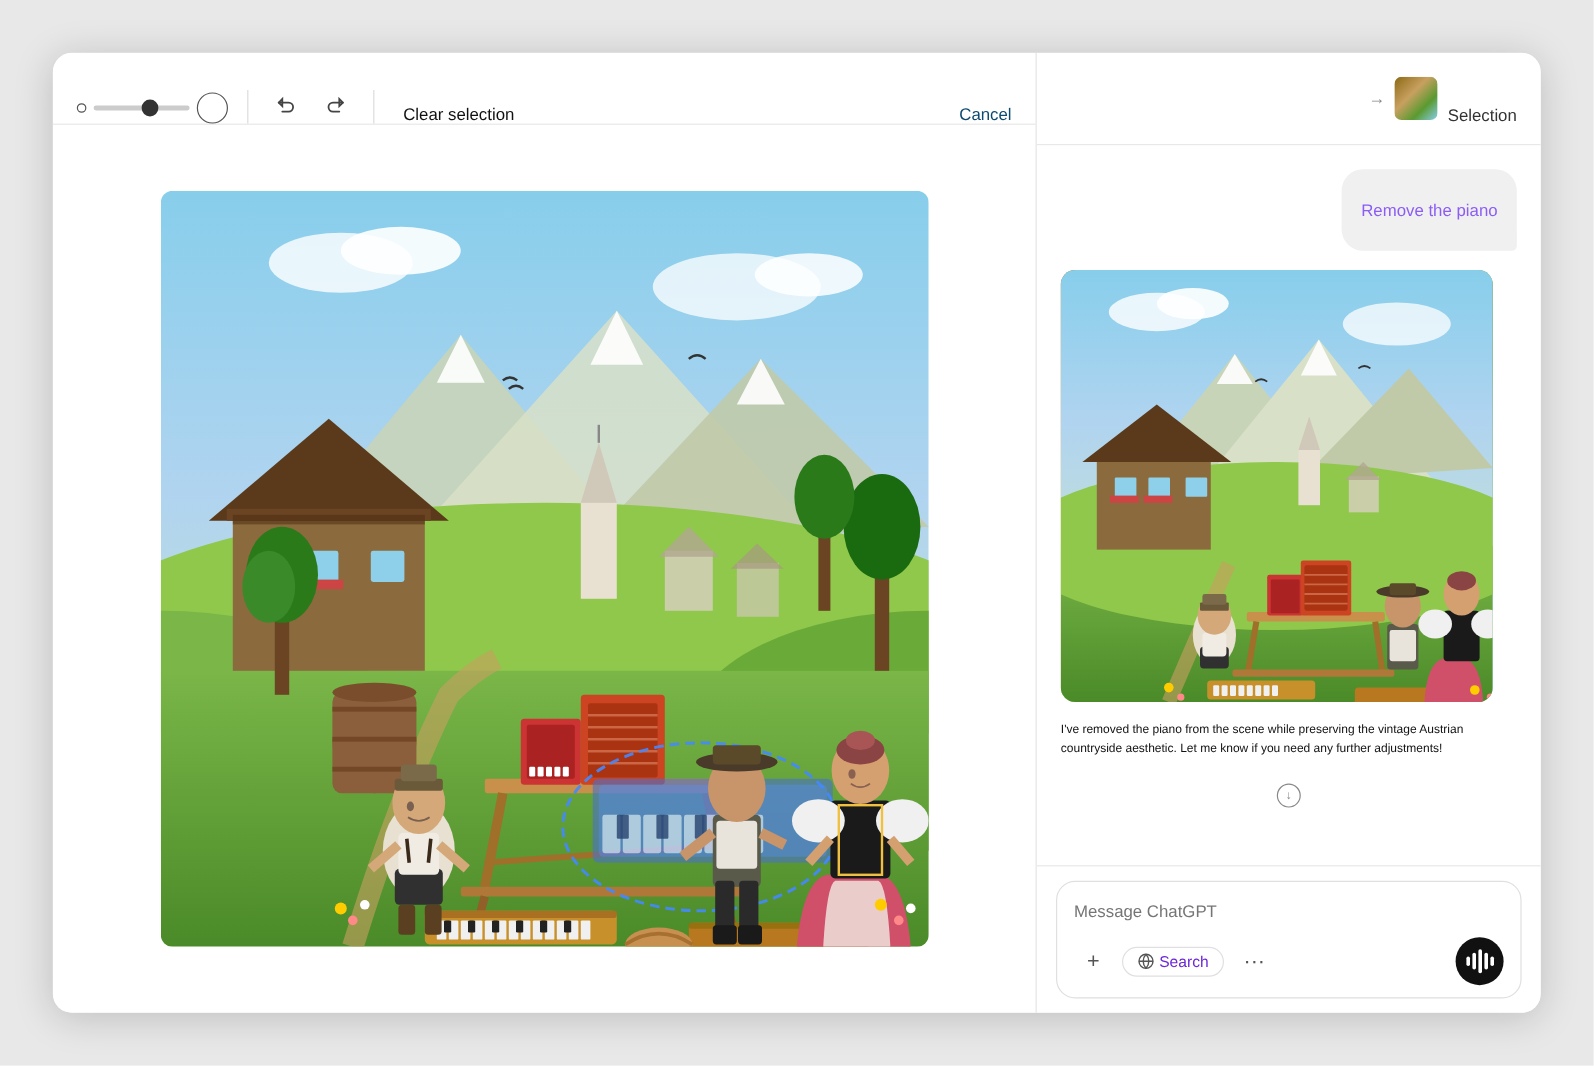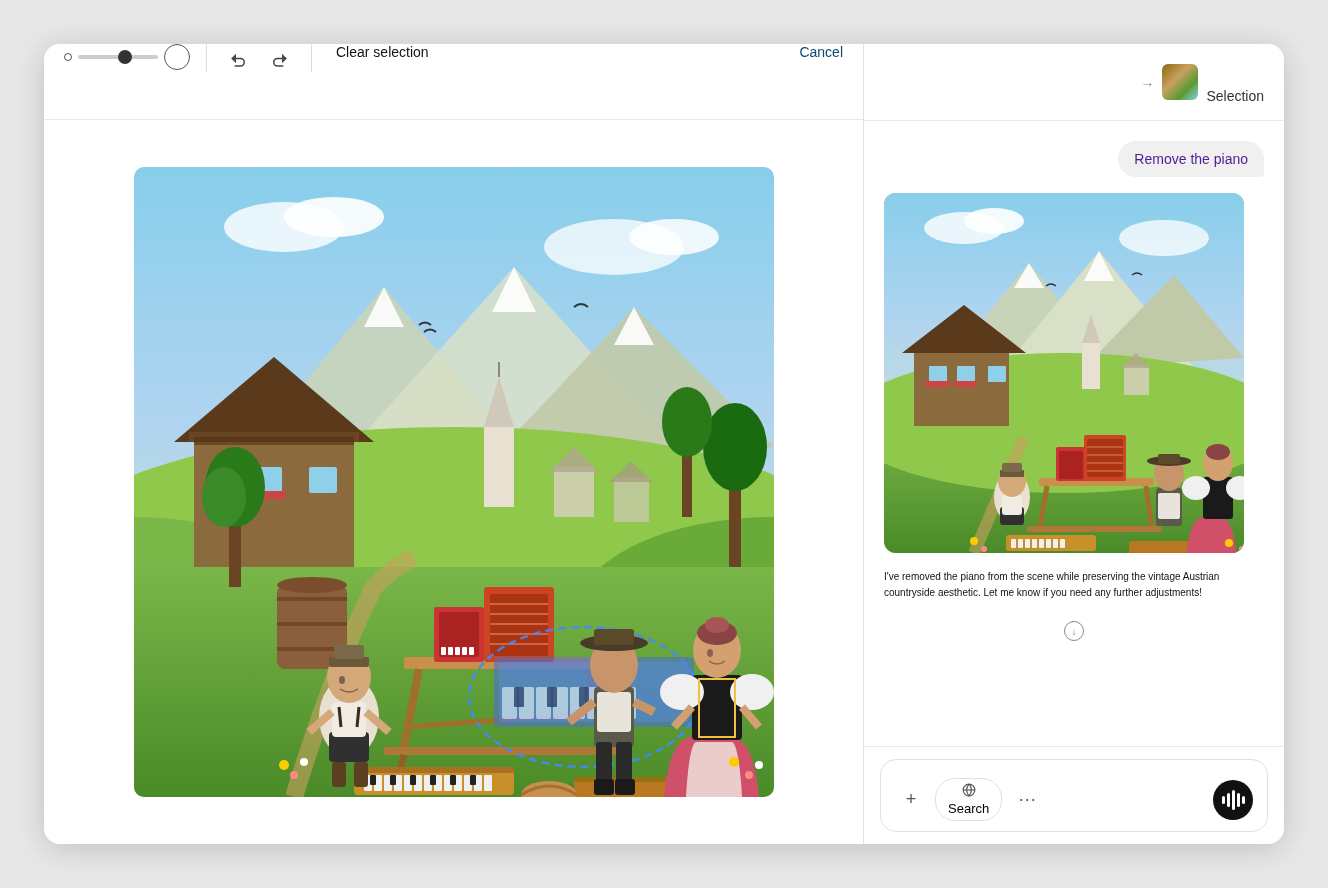--- a/index.html
+++ b/index.html
@@ -25,23 +25,23 @@
     
     .left-panel {
       flex: 1;
       display: flex;
       flex-direction: column;
       background: #fff;
       border-right: 1px solid #e0e0e0;
     }
     .toolbar {
       display: flex;
-      align-items: flex-start;
+      align-items: flex-end;
       padding: 0 20px;
-      height: 76px;
+      height: 60px;
       border-bottom: 1px solid #e8e8e8;
       gap: 8px;
     }
     .brush-size-container {
       display: flex;
       align-items: center;
       gap: 6px;
     }
     .dot-small {
       width: 8px;
@@ -192,23 +192,23 @@
       padding: 20px;
       overflow-y: auto;
       display: flex;
       flex-direction: column;
       gap: 16px;
     }
     .message-user {
       align-self: flex-end;
       background: #f0f0f0;
       border-radius: 18px 18px 4px 18px;
-      padding: 10px 16px;
+      padding: 26px 16px;
       font-size: 14px;
-      color: #4c1d95;
+      color: #8b5cf6;
       max-width: 80%;
     }
     .message-assistant-img {
       width: 360px;
       height: 360px;
       border-radius: 12px;
       overflow: hidden;
       background: linear-gradient(135deg, #8B6914 0%, #c8a060 30%, #5a9a30 60%, #87CEEB 90%);
     }
     .message-assistant-text {
@@ -275,24 +275,23 @@
       color: #555;
     }
     .search-btn {
       display: flex;
       align-items: center;
       gap: 4px;
       border: 1px solid #e0e0e0;
       border-radius: 20px;
       padding: 4px 12px;
       font-size: 13px;
-      color: #000000;
+      color: #6d28d9;
       background: #fff;
       cursor: pointer;
-      flex-direction: column;
     }
     .more-btn {
       background: transparent;
       border: none;
       cursor: pointer;
       font-size: 18px;
       color: #555;
       padding: 4px 8px;
     }
     .voice-btn {
@@ -734,20 +733,21 @@
 
       <div class="message-assistant-text">I've removed the piano from the scene while preserving the vintage Austrian countryside aesthetic. Let me know if you need any further adjustments!</div>
 
       <div class="scroll-down">
         <div class="scroll-down-icon">↓</div>
       </div>
     </div>
 
     <div class="chat-input-area">
       <div class="chat-input-box">
+        <input class="chat-input-field" type="text" placeholder="Message ChatGPT" style="">
         <div class="chat-input-actions">
           <button class="action-btn-small">
             <span style="font-size:18px; font-weight:300; color:#555;">+</span>
           </button>
           <button class="search-btn">
             <svg width="14" height="14" viewBox="0 0 24 24" fill="none" stroke="#555" stroke-width="2">
               <circle cx="12" cy="12" r="10"></circle>
               <path d="M12 2a14.5 14.5 0 0 0 0 20 14.5 14.5 0 0 0 0-20"></path>
               <line x1="2" y1="12" x2="22" y2="12"></line>
             </svg>

